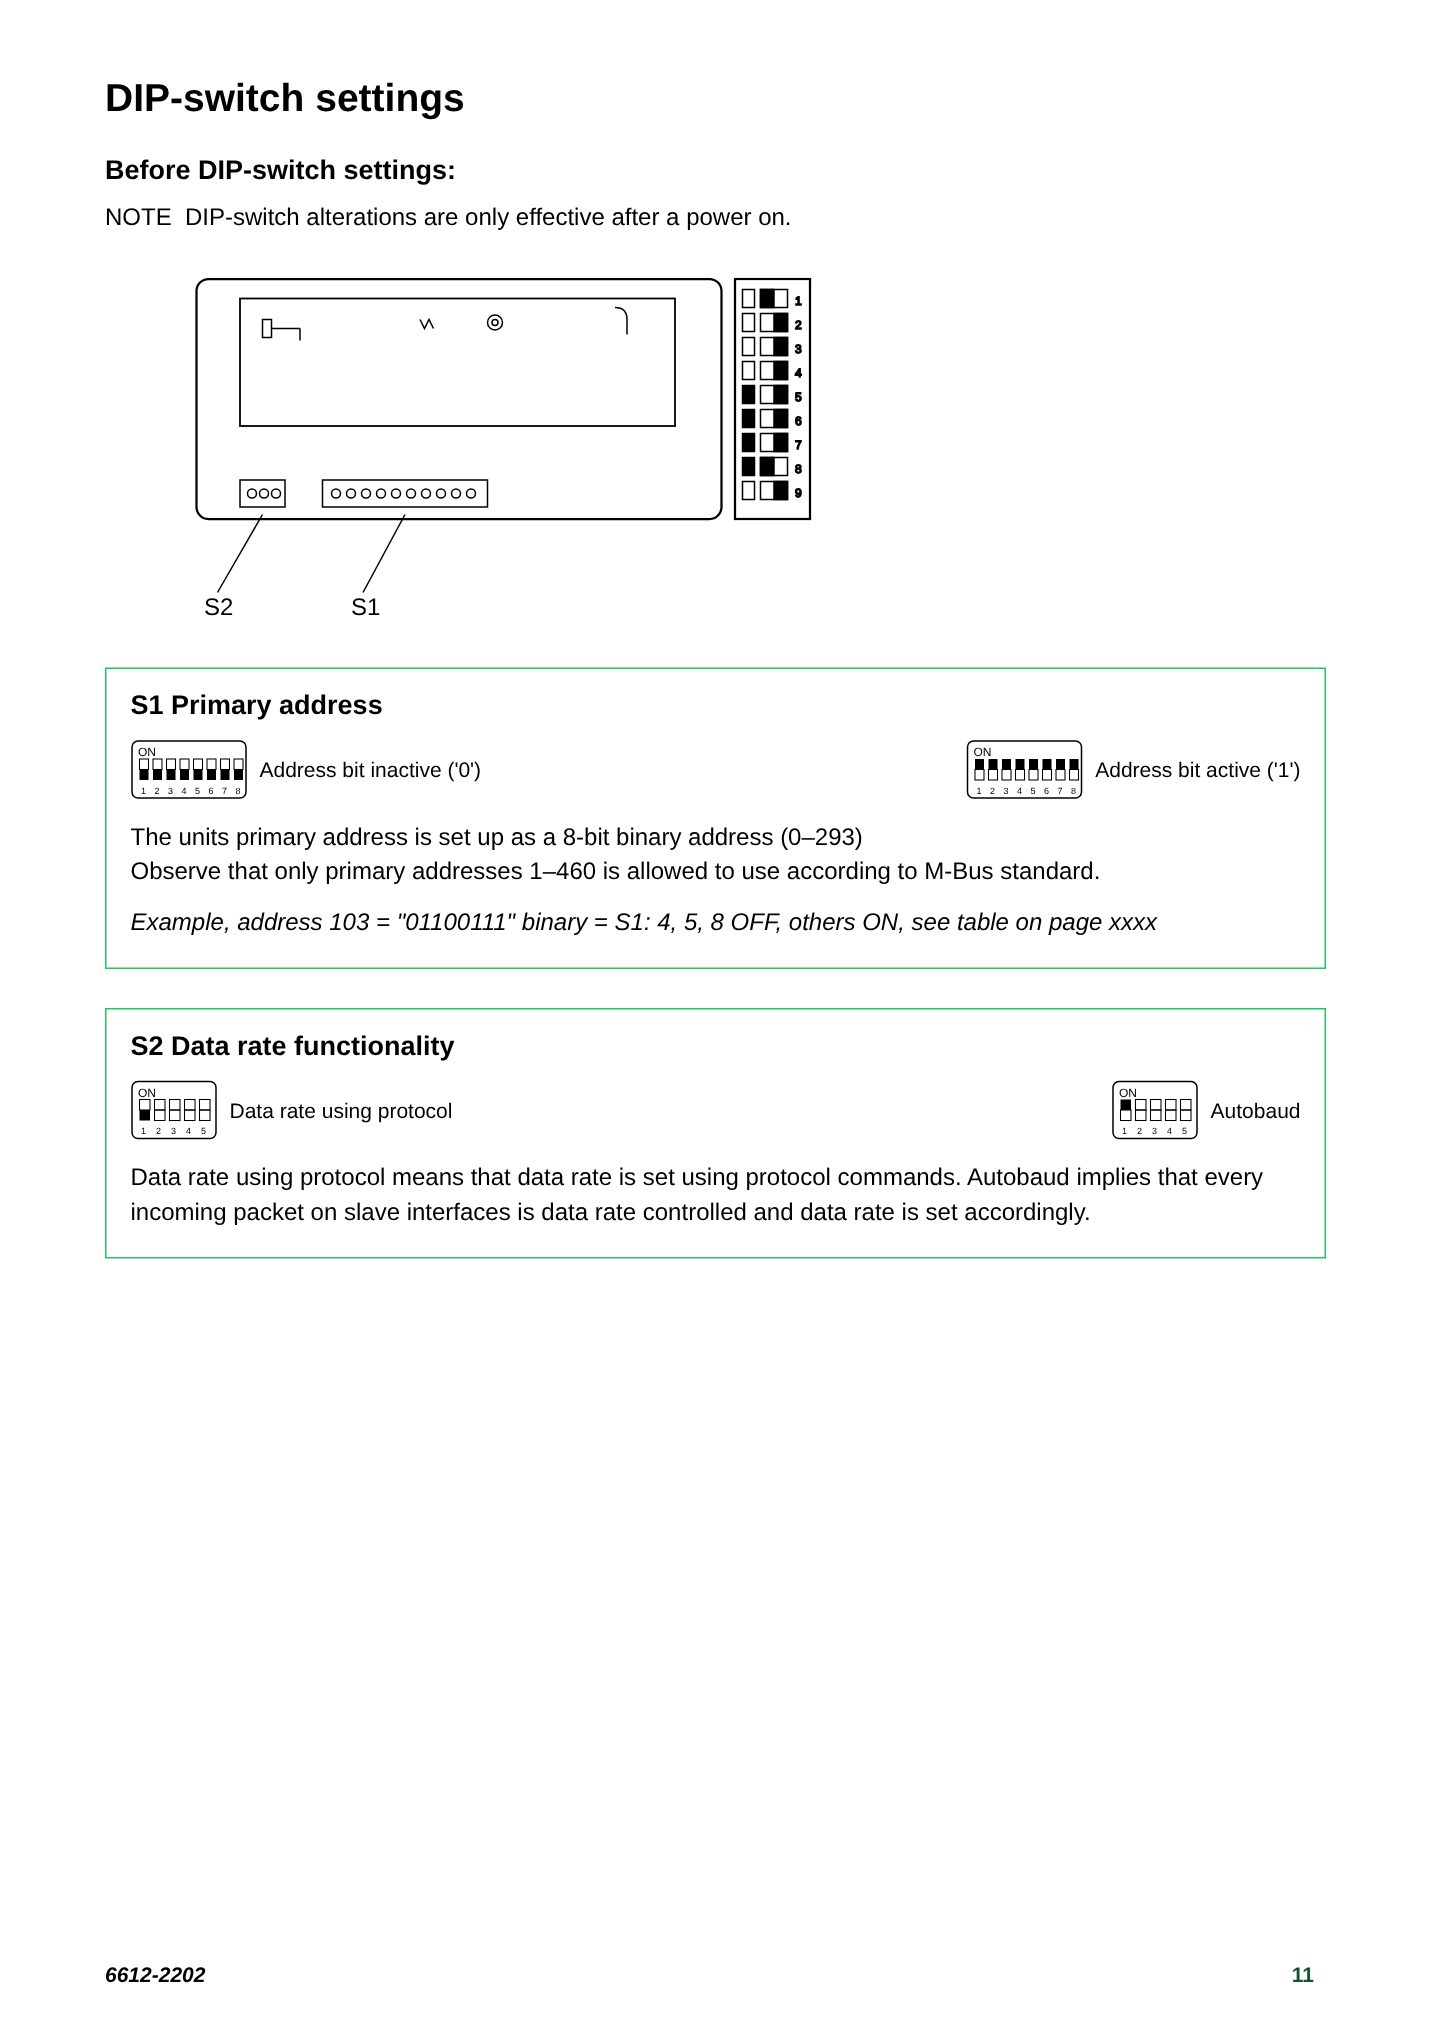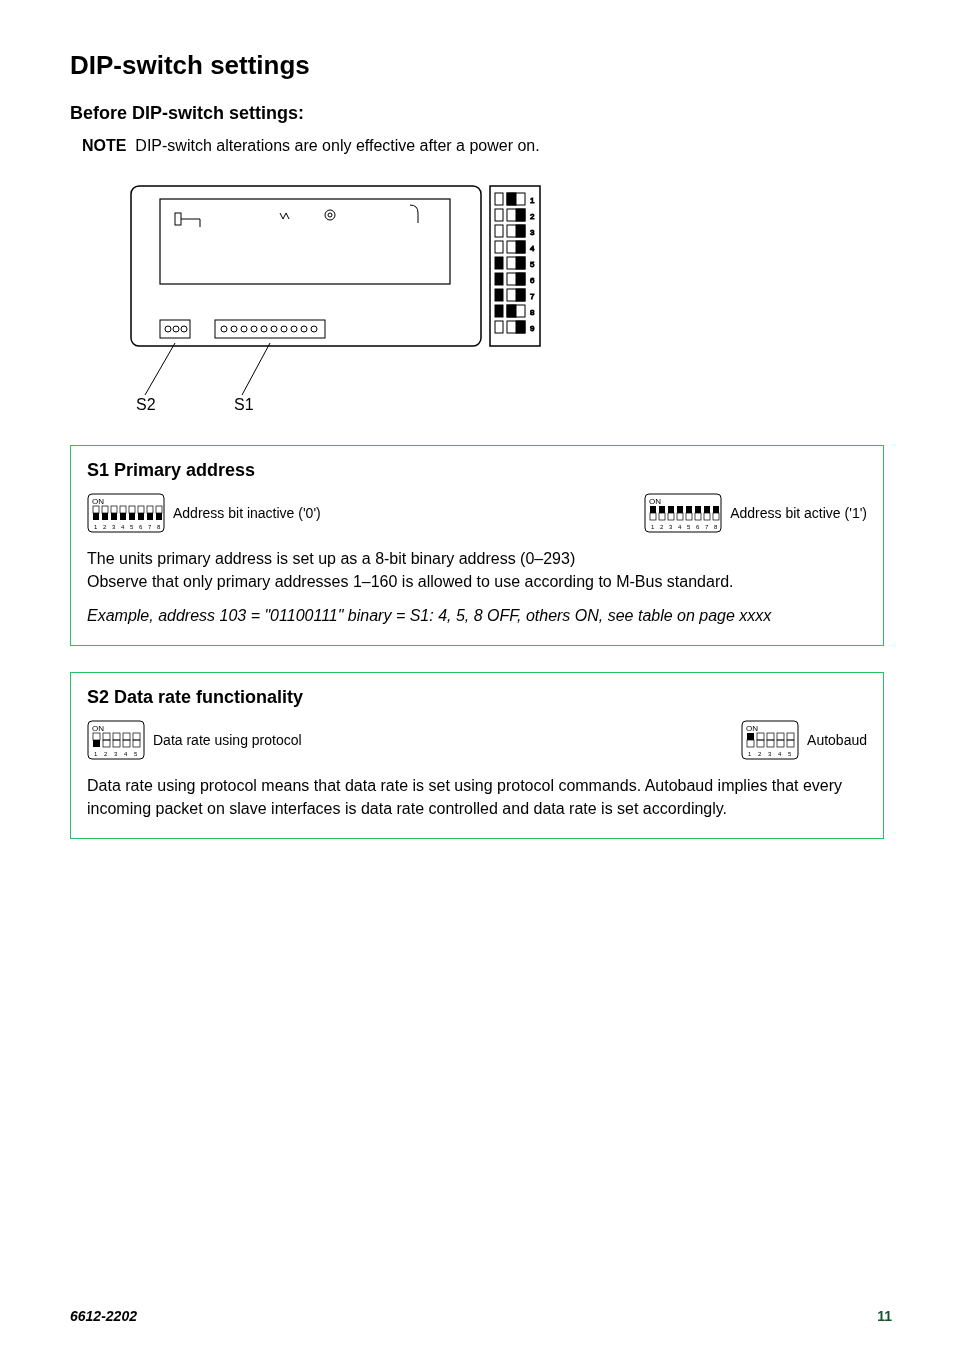--- a/index.html
+++ b/index.html
@@ -24,21 +24,21 @@
   }
   .intro p {
     font-size: 16px;
     line-height: 1.45;
     margin-bottom: 6px;
   }
   .note-line {
     font-size: 16px;
     margin-top: 10px;
   }
-  .note-line strong { font-weight: bold; margin-left: 12px; }
+  .note-line strong { font-weight: normal; }
   .diagram-wrap {
     margin: 28px 0 30px 60px;
   }
   .box {
     border: 1px solid #22c55e;
     padding: 14px 16px 18px 16px;
     margin-bottom: 26px;
   }
   .box-title {
     font-size: 18px;
@@ -63,21 +63,21 @@
   }
   .example {
     font-style: italic;
     margin-top: 10px;
   }
   .caption { font-size: 14px; }
   .footer {
     position: absolute;
     bottom: 30px;
     left: 70px;
-    right: 62px;
+    right: 78px;
     display: flex;
     justify-content: space-between;
     font-size: 14px;
   }
   .footer .left { font-style: italic; font-weight: bold; }
   .footer .right { font-weight: bold; color: #14532d; }
   svg { display: block; }
 </style>
 </head>
 <body>
@@ -276,21 +276,21 @@
               <text x="61" y="36">7</text>
               <text x="70" y="36">8</text>
           </g>
         </svg>
       </span>
       <span class="caption">Address bit active ('1')</span>
     </div>
   </div>
   <div class="box-body">
     <p>The units primary address is set up as a 8-bit binary address (0–293)</p>
-    <p>Observe that only primary addresses 1–160 is allowed to use according to M-Bus standard.</p>
+    <p>Observe that only primary addresses 1–460 is allowed to use according to M-Bus standard.</p>
     <p class="example">Example, address 103 = "01100111" binary = S1: 4, 5, 8 OFF, others ON, see table on page xxxx</p>
   </div>
 </div>
 
 <div class="box">
   <div class="box-title">S2 Data rate functionality</div>
   <div class="switch-row">
     <div class="group">
       <span>
         <svg width="58" height="40" viewBox="0 0 58 40">

